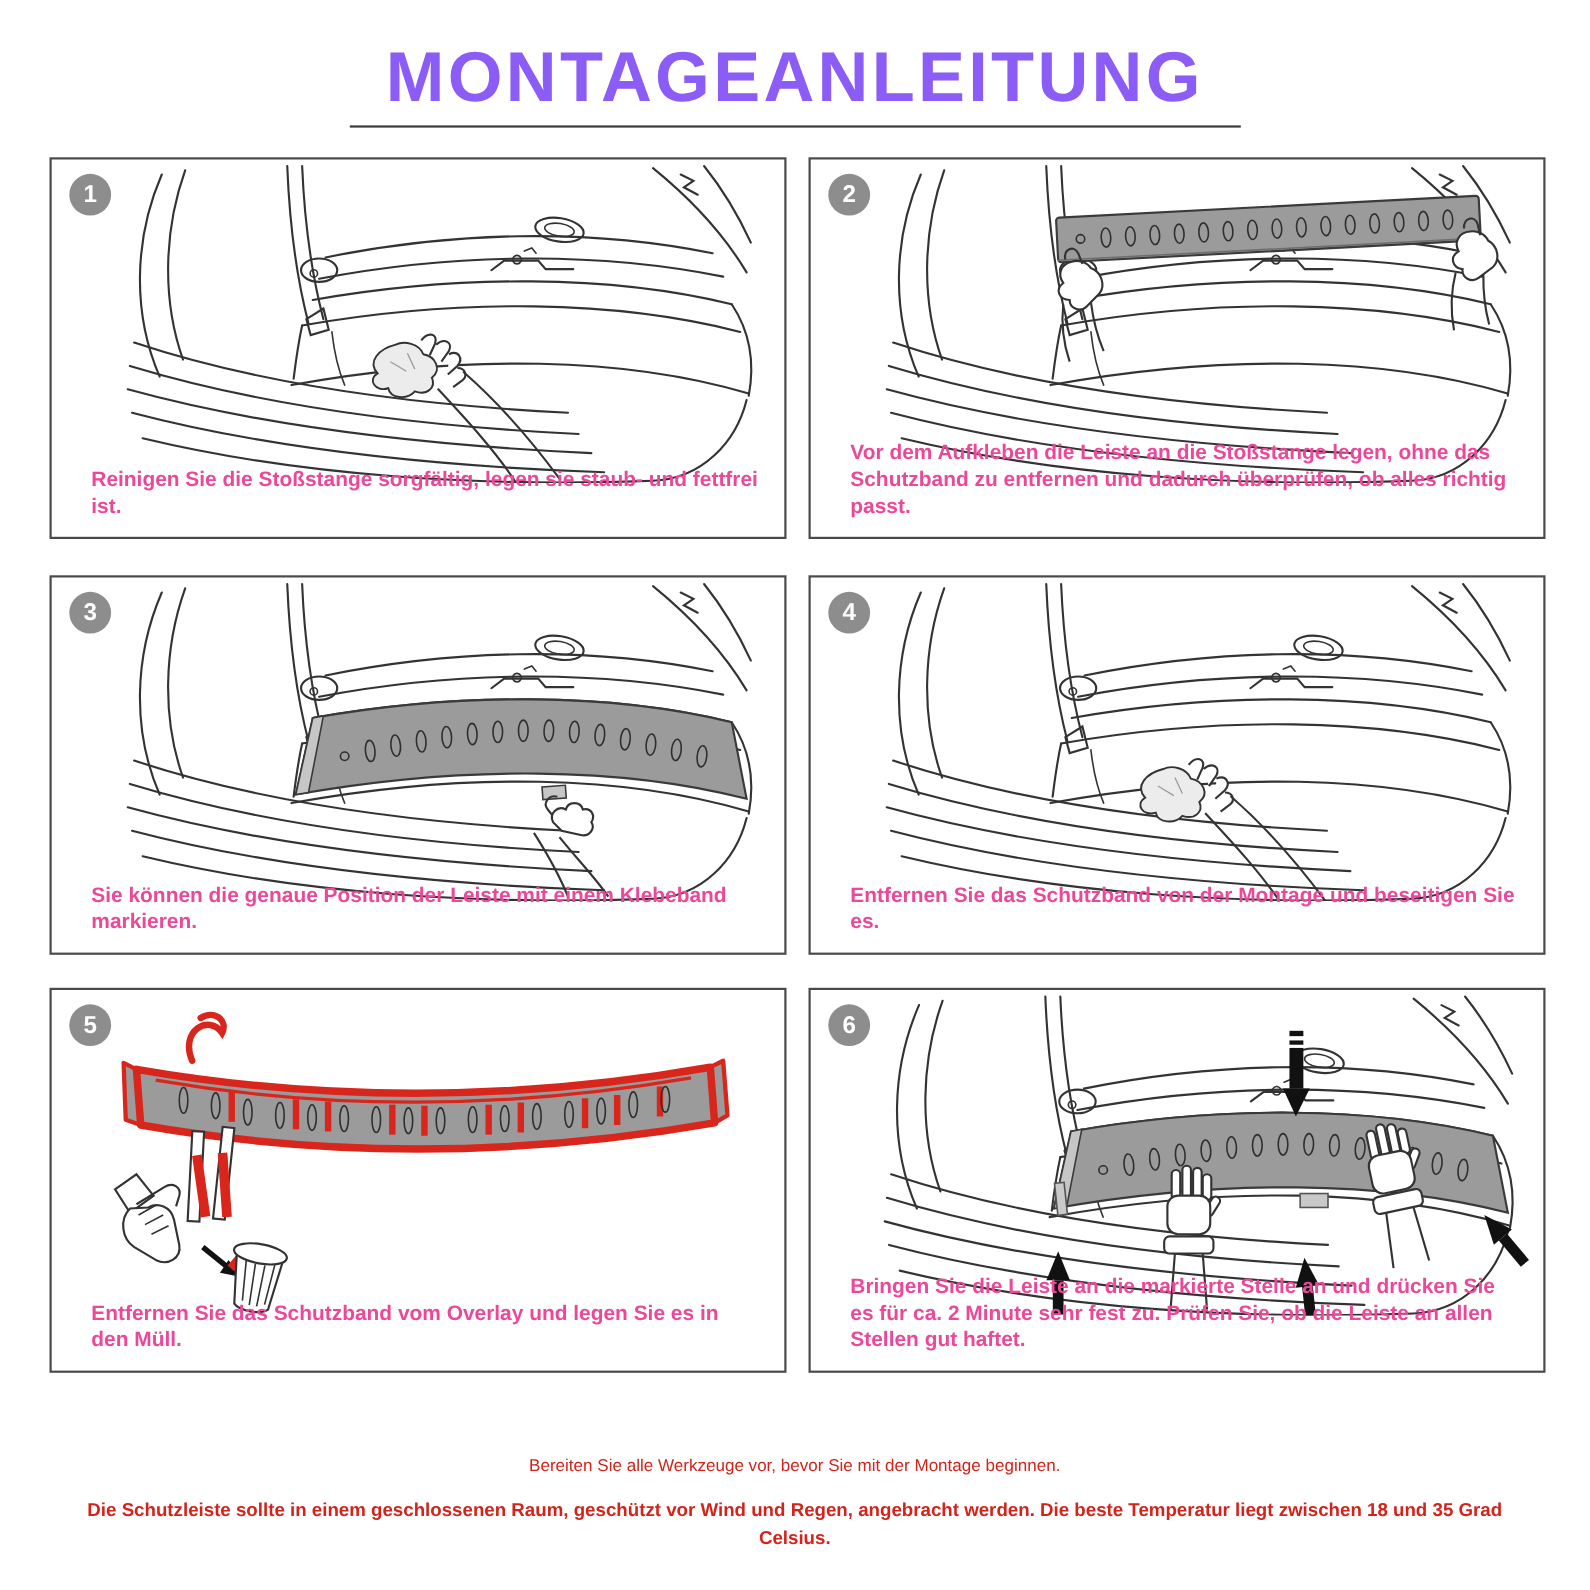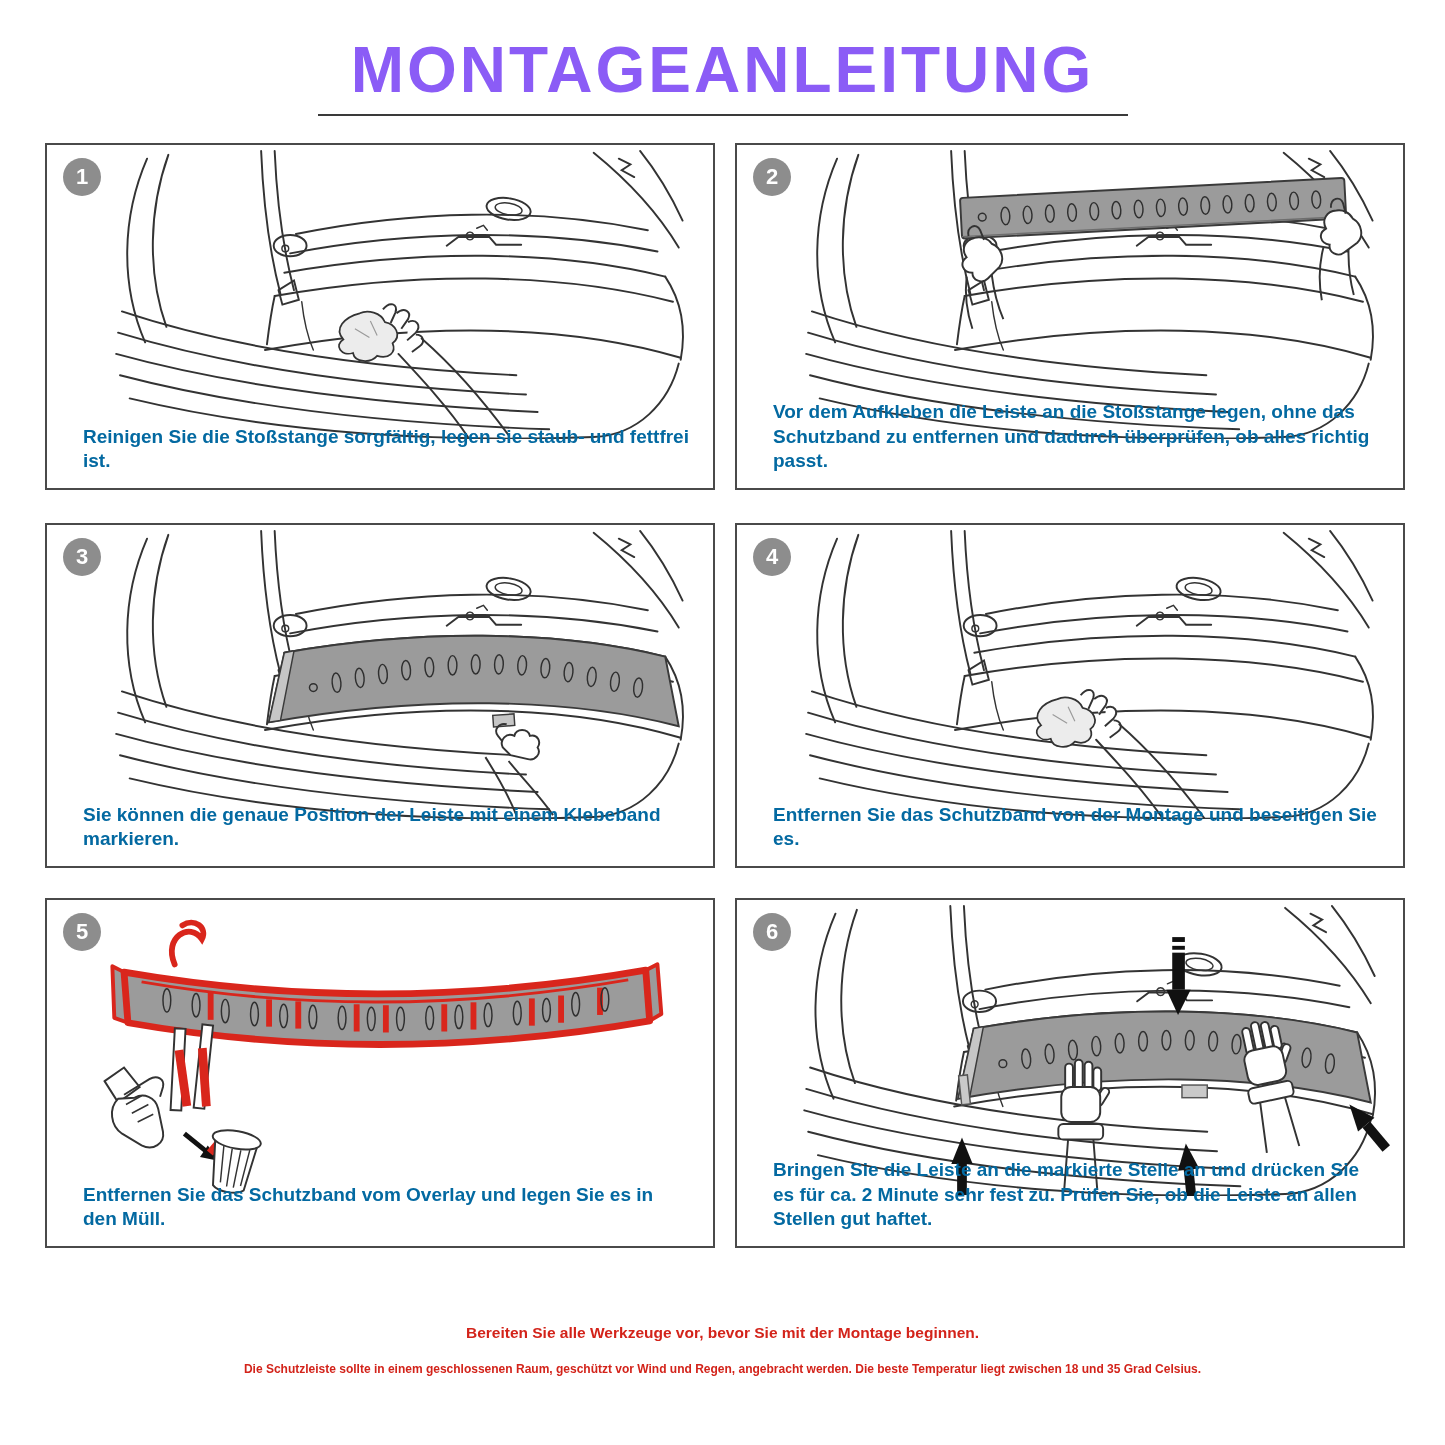--- a/index.html
+++ b/index.html
@@ -22,29 +22,29 @@
   #p5{left:45px;top:898px;height:350px}
   #p6{left:735px;top:898px;height:350px}
   .badge{
     position:absolute;left:16px;top:13px;width:38px;height:38px;border-radius:50%;
     background:#8d8d8d;color:#fff;font-weight:bold;font-size:22px;
     display:flex;align-items:center;justify-content:center;z-index:3;
   }
   .art{position:absolute;left:14px;top:4px;z-index:1;}
   .caption{
     position:absolute;left:36px;right:24px;bottom:14px;z-index:2;
-    font-size:19px;font-weight:bold;line-height:1.3;color:#0369a1;
+    font-size:19px;font-weight:bold;line-height:1.3;color:#ec4899;
   }
   .footer1{
     position:absolute;top:1324px;left:60px;right:60px;text-align:center;
-    color:#d3231a;font-weight:bold;font-size:15.5px;
+    color:#d3231a;font-weight:normal;font-size:15.5px;
   }
   .footer2{
     position:absolute;top:1360px;left:62px;right:62px;text-align:center;
-    color:#d3231a;font-weight:bold;font-size:12px;line-height:1.5;
+    color:#d3231a;font-weight:bold;font-size:17px;line-height:1.5;
   }
   svg{display:block}
   .ln{stroke:#333;stroke-width:2;fill:none;stroke-linecap:round;}
   .thin{stroke:#333;stroke-width:1.5;fill:none;stroke-linecap:round;}
 </style>
 </head>
 <body>
 
 <svg width="0" height="0" style="position:absolute" aria-hidden="true">
   <defs>

